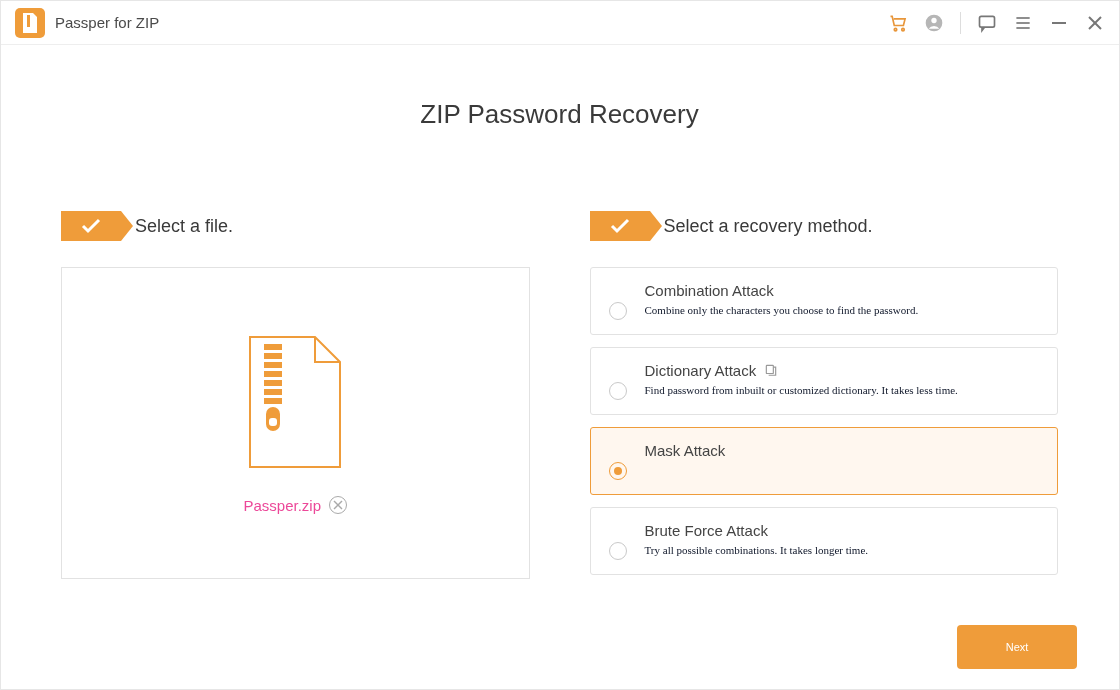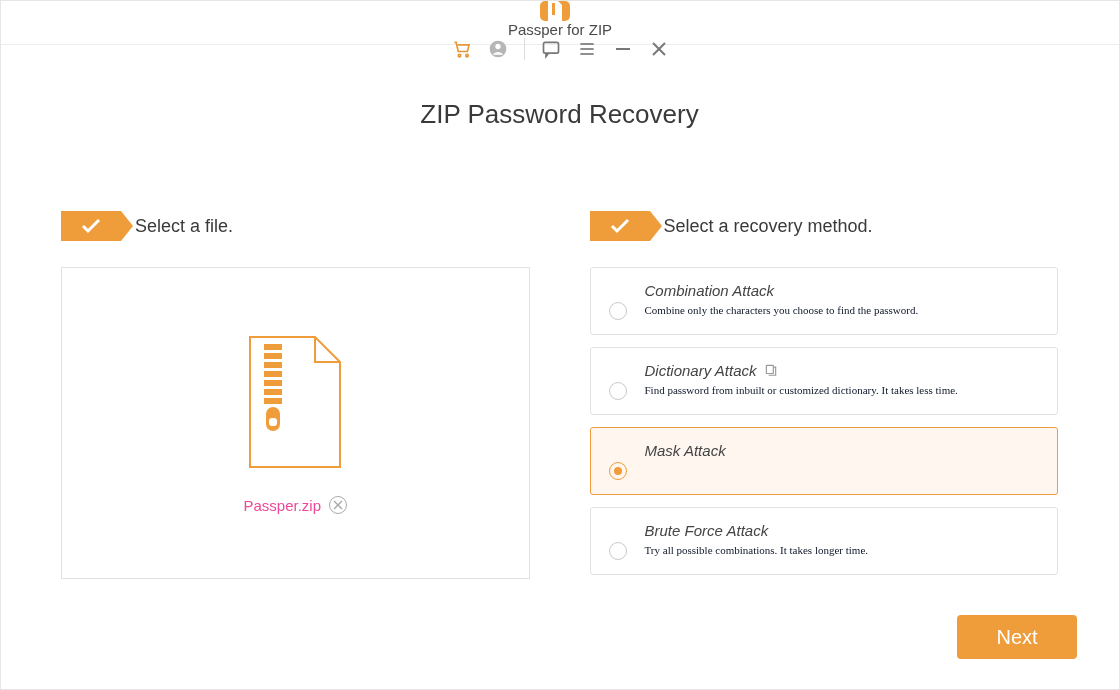--- a/index.html
+++ b/index.html
@@ -1,20 +1,20 @@
 <!DOCTYPE html>
 <html><head>
 <meta charset="utf-8">
 <style>
   * { box-sizing: border-box; margin: 0; padding: 0; }
   html, body { width: 1120px; height: 690px; font-family: "Segoe UI", Arial, sans-serif; background: #fff; color: #333; }
   .window { width: 1120px; height: 690px; border: 1px solid #e6e6e6; position: relative; background: #fff; }
 
   
-  .titlebar { height: 44px; display: flex; align-items: center; padding: 0 4px; border-bottom: 1px solid #eee; flex-direction: column; }
+  .titlebar { height: 44px; display: flex; align-items: center; padding: 0 14px; border-bottom: 1px solid #eee; }
   .app-logo { width: 30px; height: 30px; border-radius: 5px; background: #ef9c3a; display: flex; align-items: center; justify-content: center; margin-right: 10px; }
   .app-logo svg { display: block; }
   .app-title { font-size: 15px; color: #4a4a4a; }
   .titlebar-spacer { flex: 1; }
   .titlebar-icons { display: flex; align-items: center; gap: 16px; }
   .tb-icon { width: 20px; height: 20px; display: flex; align-items: center; justify-content: center; color: #8a8a8a; cursor: pointer; }
   .tb-icon.cart { color: #e8963a; }
   .tb-divider { width: 1px; height: 22px; background: #ddd; }
 
   
@@ -39,27 +39,27 @@
   .file-remove svg { display: block; }
 
   
   .methods { display: flex; flex-direction: column; gap: 12px; }
   .method { border: 1px solid #e2e2e2; border-radius: 3px; padding: 14px 18px; display: flex; align-items: flex-start; gap: 18px; cursor: pointer; background: #fff; }
   .method.selected { border-color: #ef9c3a; background: #fff7ef; text-align: right; }
   .radio { width: 18px; height: 18px; border: 1.5px solid #c9c9c9; border-radius: 50%; flex-shrink: 0; margin-top: 20px; position: relative; }
   .method.selected .radio { border-color: #ef9c3a; }
   .method.selected .radio::after { content: ""; position: absolute; width: 8px; height: 8px; background: #ef9c3a; border-radius: 50%; top: 50%; left: 50%; transform: translate(-50%, -50%); }
   .method-text { flex: 1; }
-  .method-title-row { display: flex; align-items: center; gap: 8px; font-style: italic; }
+  .method-title-row { display: flex; align-items: center; gap: 8px; }
   .method-title { font-size: 15px; color: #444; font-weight: 500; margin-bottom: 4px; }
   .method-desc { font-size: 11px; color: #0f172a; line-height: 1.45; font-family: Liberation Serif, serif; }
   .settings-mini { color: #999; margin-bottom: 2px; }
 
   
-  .next-btn { position: absolute; right: 42px; bottom: 30px; width: 120px; height: 44px; background: #ef9c3a; color: #fff; border: none; border-radius: 4px; font-size: 20px; cursor: pointer; display: flex; align-items: center; justify-content: center; }
+  .next-btn { position: absolute; right: 42px; bottom: 20px; width: 120px; height: 44px; background: #ef9c3a; color: #fff; border: none; border-radius: 4px; font-size: 11px; cursor: pointer; display: flex; align-items: center; justify-content: center; }
 </style>
 </head>
 <body>
 
 <div class="window">
 
   <div class="titlebar">
     <div class="app-logo">
       <svg width="18" height="20" viewBox="0 0 18 20">
           <path d="M2 0 h10 l4 4 v16 h-14 z" fill="#fff"></path>

